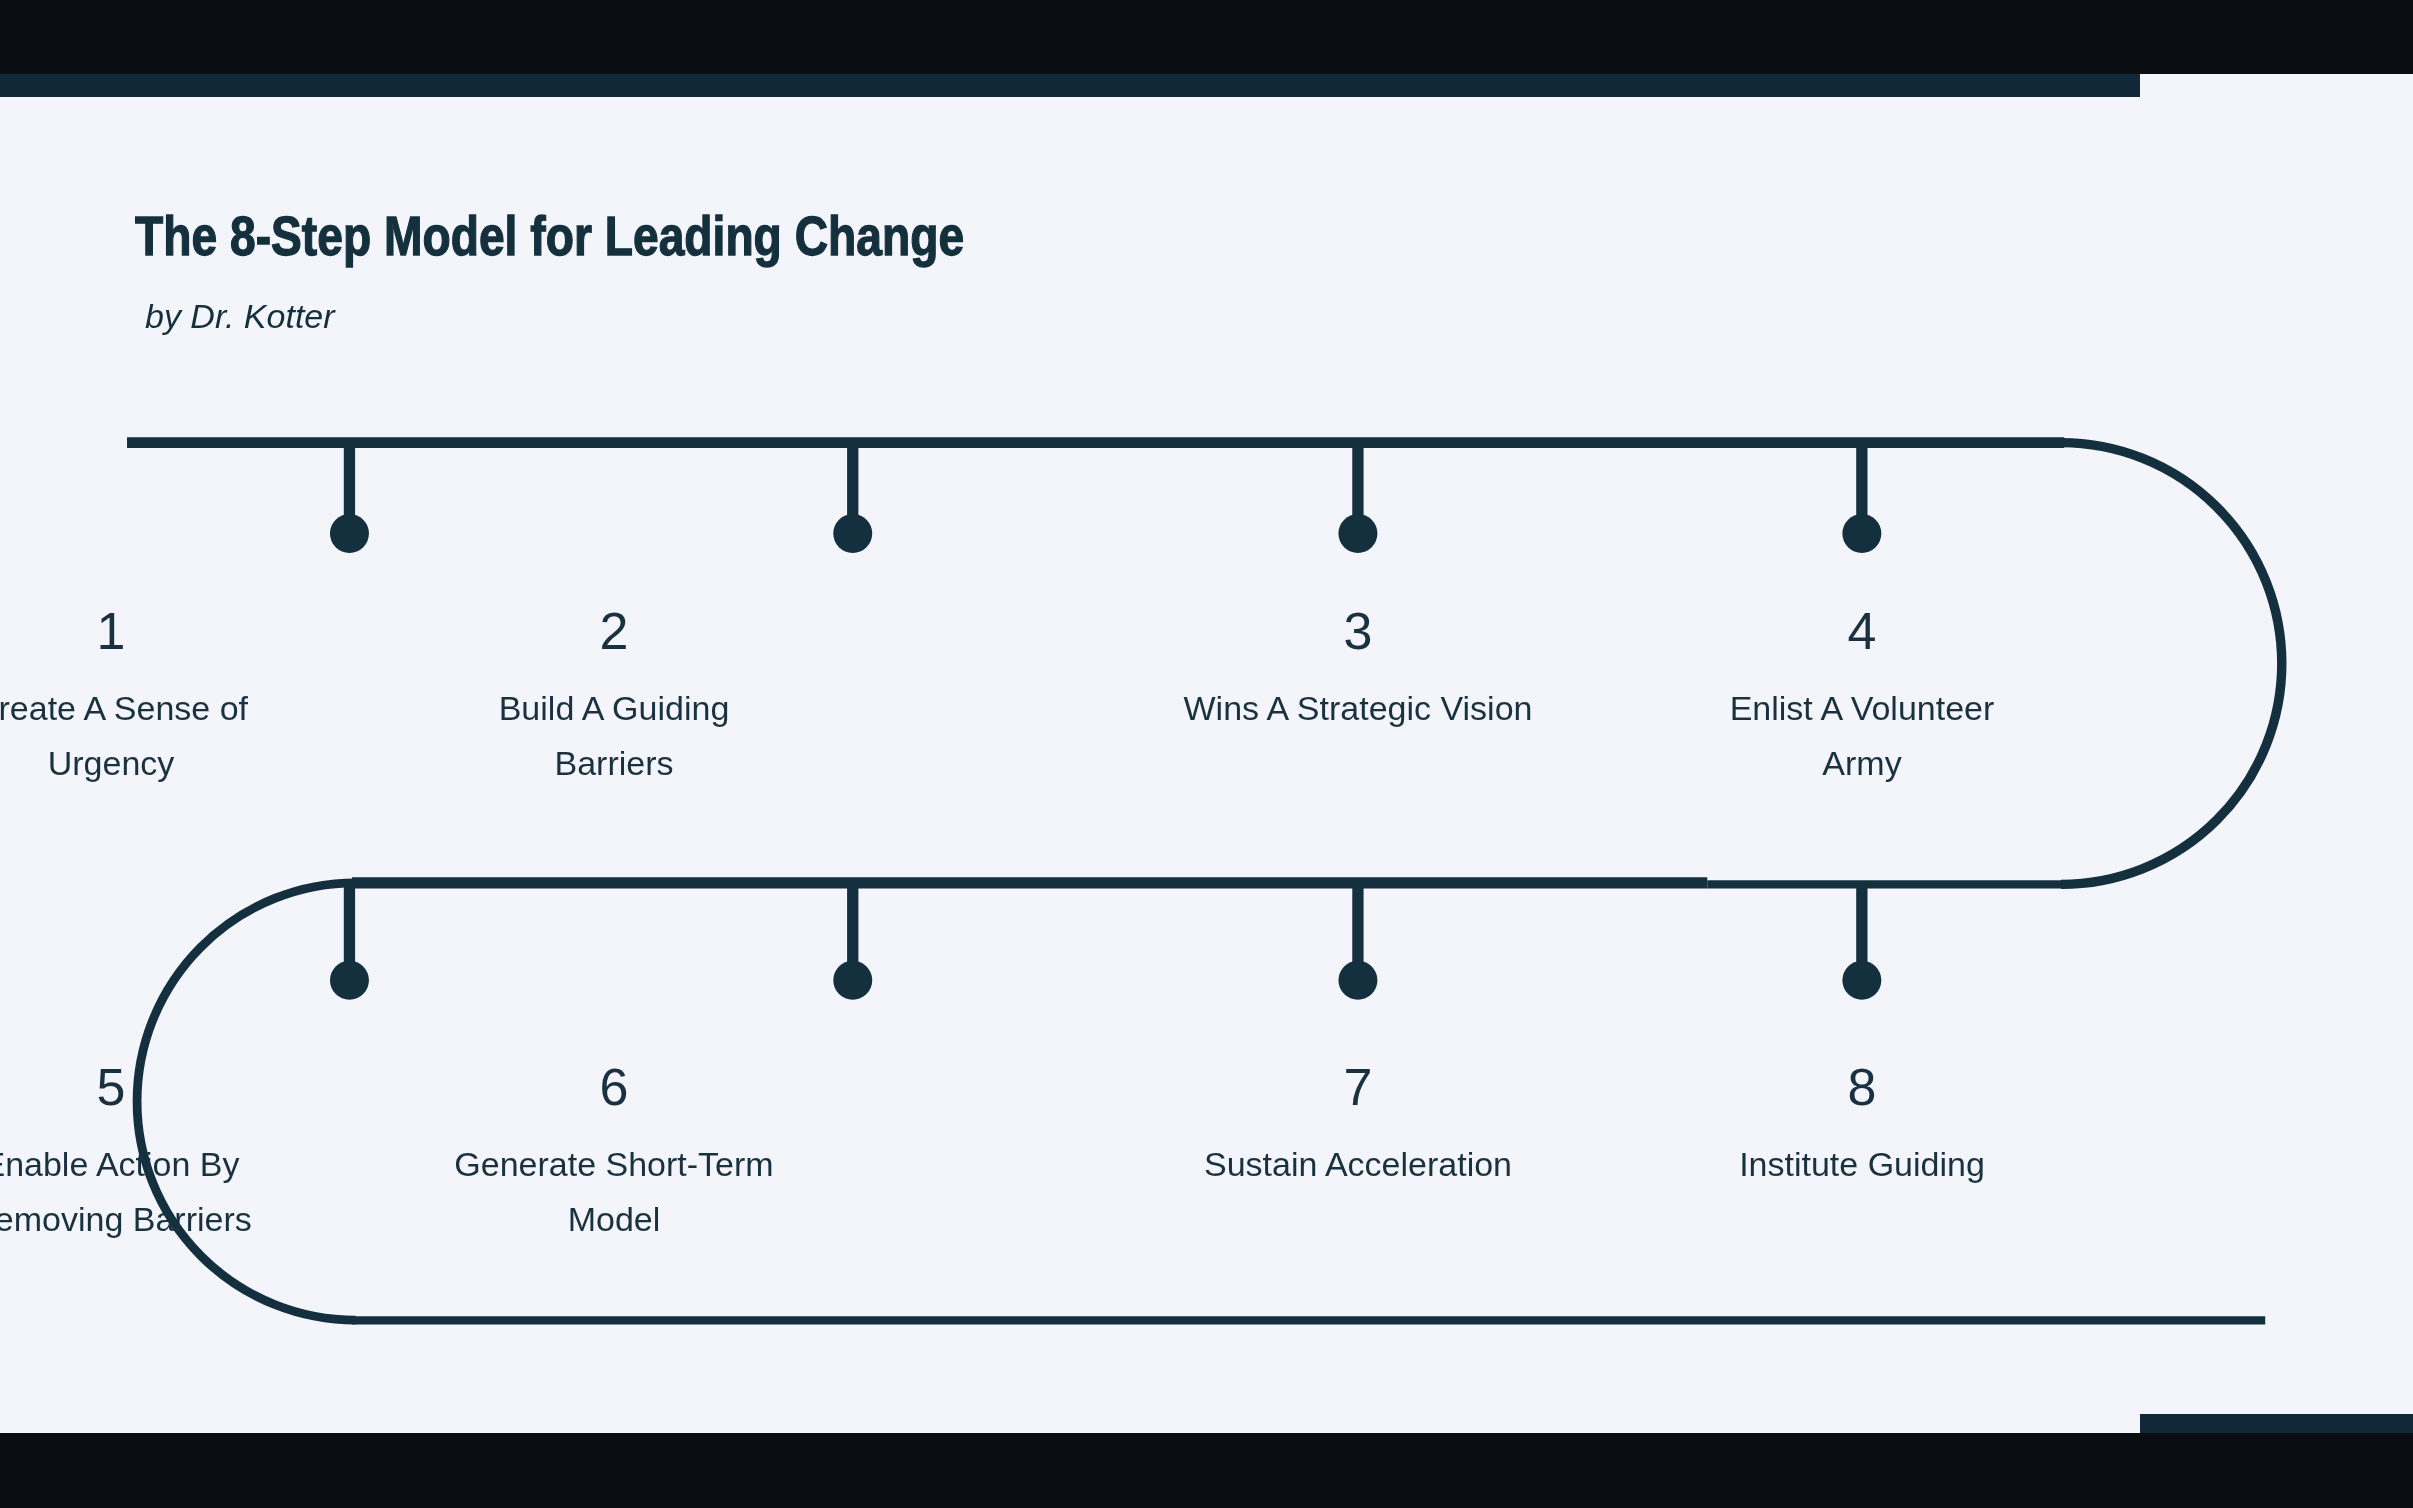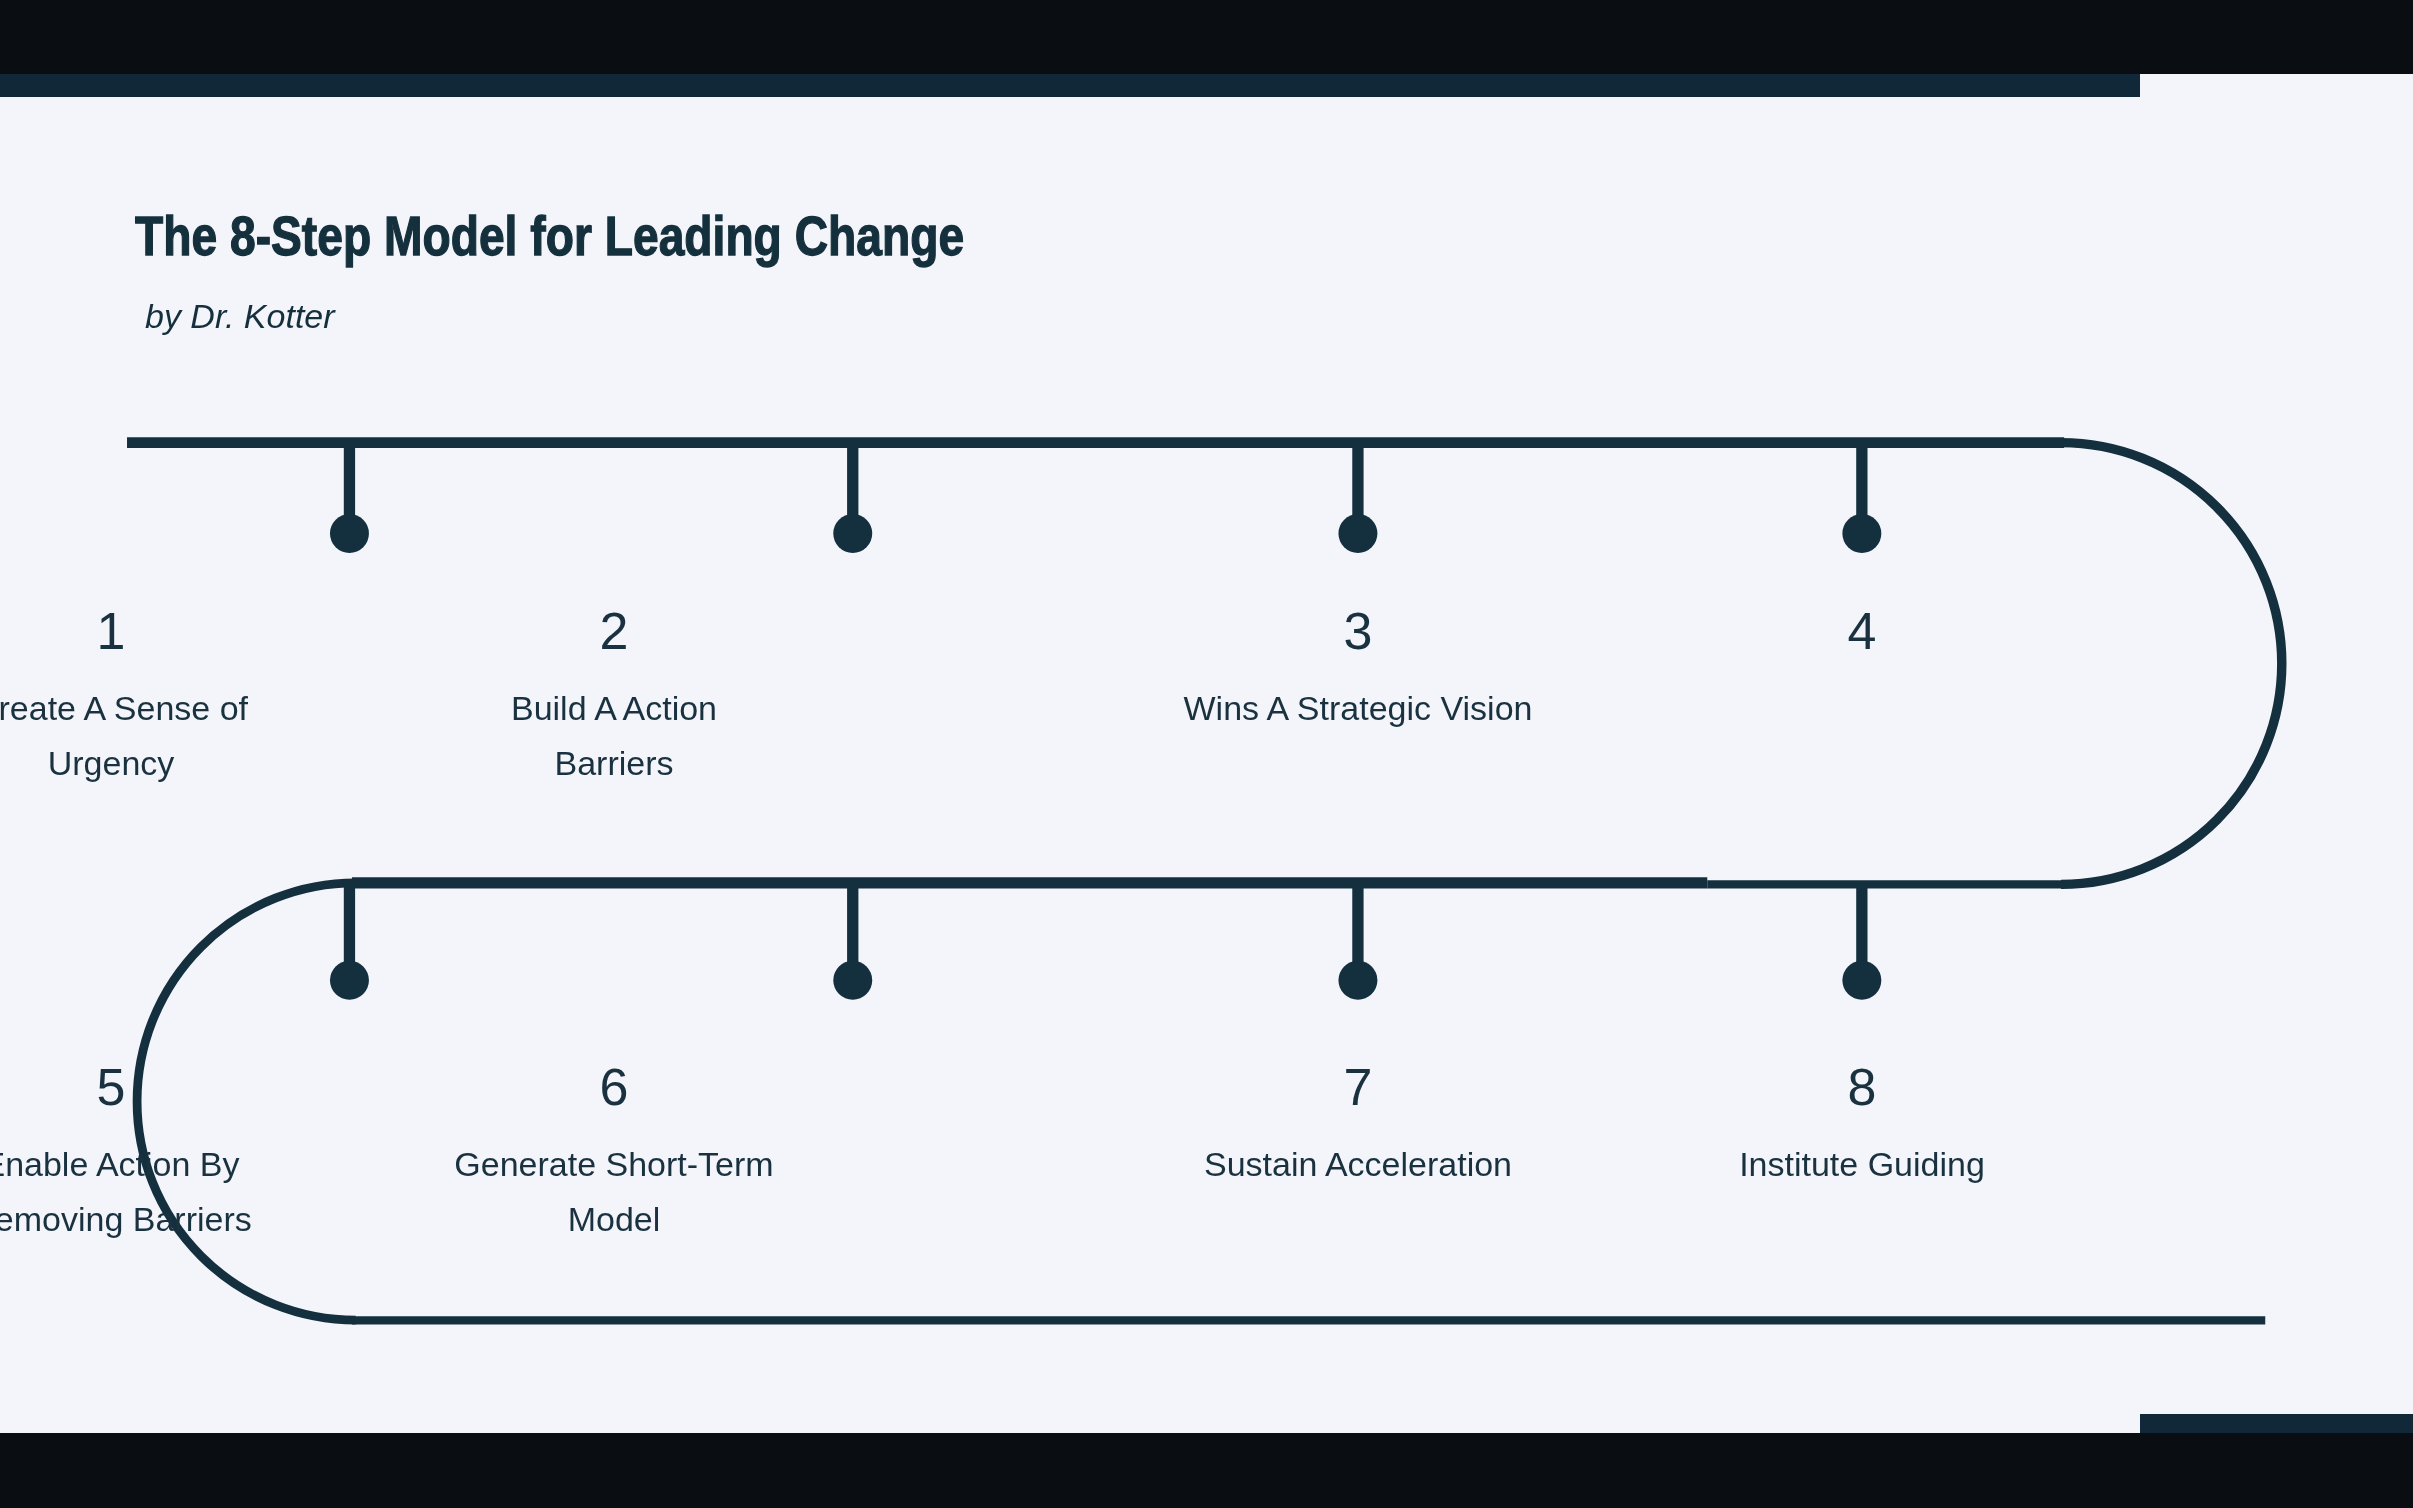--- a/index.html
+++ b/index.html
@@ -167,33 +167,37 @@
 <div class="step row1 cx1">
   <div class="num">1</div>
   <div class="lbl">
     <div>Create A Sense of</div>
     <div>Urgency</div>
   </div>
 </div>
 <div class="step row1 cx2">
   <div class="num">2</div>
   <div class="lbl">
-    <div>Build A Action</div>
+    <div>Build A Guiding</div>
     <div>Barriers</div>
   </div>
 </div>
 <div class="step row1 cx3">
   <div class="num">3</div>
   <div class="lbl">
     <div>Wins A Strategic Vision</div>
     <div></div>
   </div>
 </div>
 <div class="step row1 cx4">
   <div class="num">4</div>
+  <div class="lbl">
+    <div>Enlist A Volunteer</div>
+    <div>Army</div>
+  </div>
 </div>
 
 <div class="step row2 cx1">
   <div class="num">5</div>
   <div class="lbl">
     <div>Enable Action By</div>
     <div>Removing Barriers</div>
   </div>
 </div>
 <div class="step row2 cx2">

